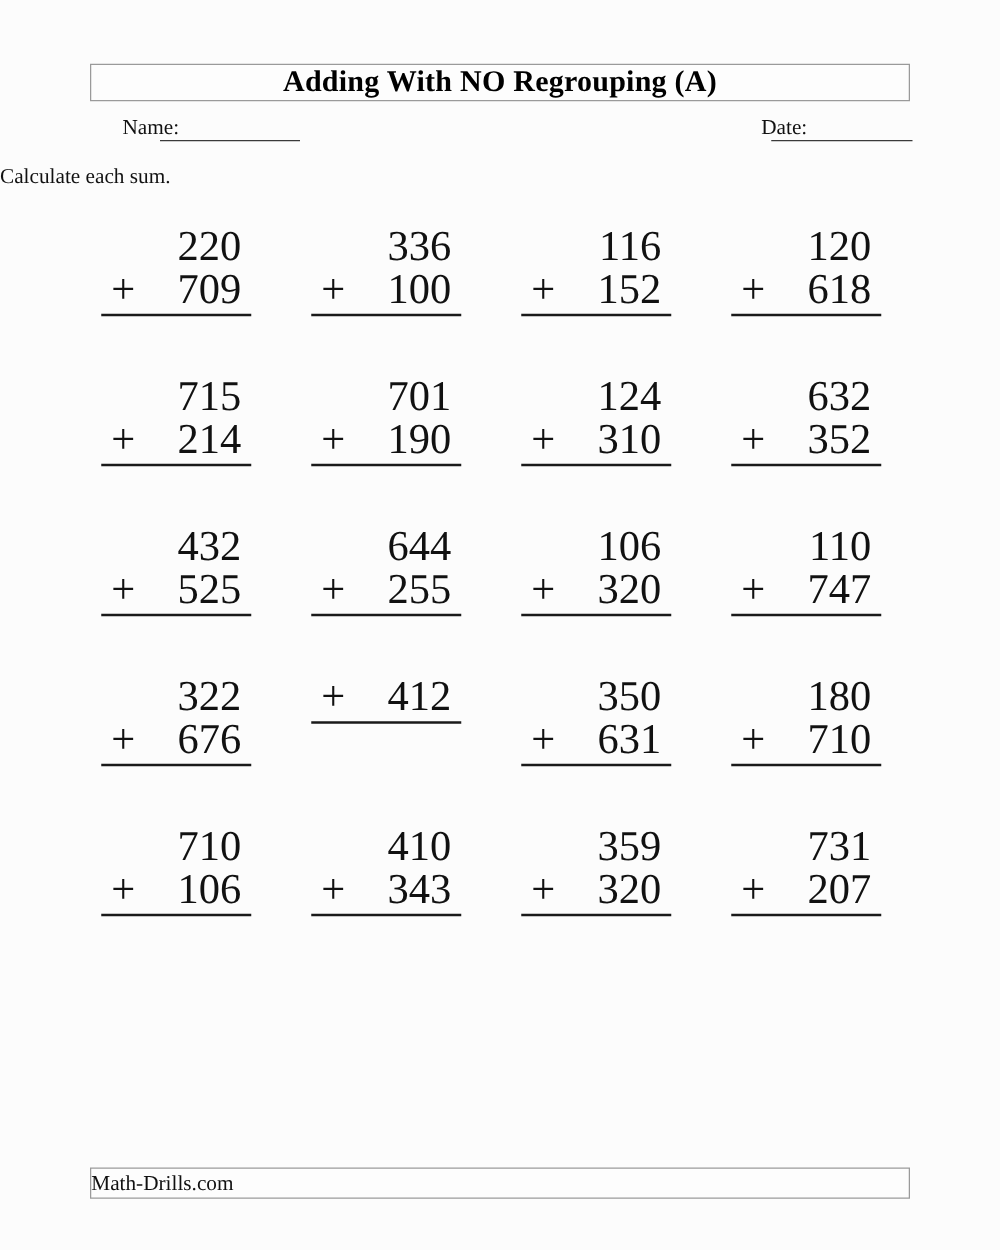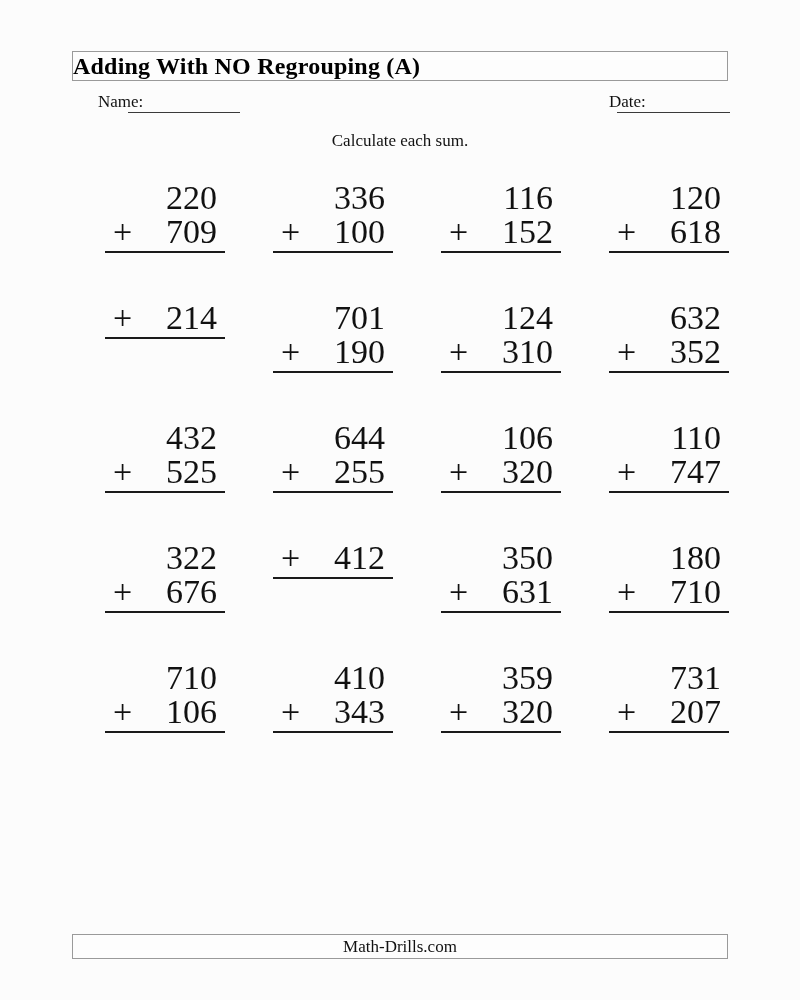--- a/index.html
+++ b/index.html
@@ -15,21 +15,21 @@
     background: var(--page-bg, #fcfcfc);
     color: var(--text, #111111);
     overflow: hidden;
   }
   .title-box {
     position: absolute;
     left: 72px; top: 51px;
     width: 656px; height: 30px;
     border: 1px solid var(--box-border, #9a9a9a);
     background: #fdfdfd;
-    display: flex; align-items: center; justify-content: flex-start;
+    display: flex; align-items: center; justify-content: center;
   }
   .title {
     font-size: 24px;
     font-weight: 600;
     color: #000;
     letter-spacing: 0.2px;
     white-space: nowrap;
   }
   .name-label {
     position: absolute; left: 70px; top: 92px;
@@ -47,25 +47,24 @@
     margin-left: 44px;
   }
   .date-line {
     position: absolute; left: 617px; top: 95px;
     width: 113px; height: 18px;
     border-bottom: 1.5px solid #3a3a3a;
   }
   .instruction {
     position: absolute; left: 0; top: 131px;
     width: 800px;
-    text-align: center;
     font-size: 17px;
   }
   .problems {
-    position: absolute; left: 105px; top: 181px;
+    position: absolute; left: 81px; top: 181px;
     width: 618px;
     display: grid;
     grid-template-columns: repeat(4, 120px);
     column-gap: 46px;
     row-gap: 73px;
     gap: 48px;
   }
   .problem { width: 120px; }
   .addend-top {
     font-size: 34px;
@@ -82,21 +81,21 @@
     line-height: 34px;
     padding: 0 8px 2px 8px;
     border-bottom: 2px solid var(--rule, #1a1a1a);
     white-space: nowrap;
   }
   .footer-box {
     position: absolute; left: 72px; top: 934px;
     width: 656px; height: 25px;
     border: 1px solid var(--box-border, #9a9a9a);
     background: #fdfdfd;
-    display: flex; align-items: center; justify-content: center;
+    display: flex; align-items: center; justify-content: flex-start;
     font-size: 17px;
   }
 </style>
 </head>
 <body>
 
 <div class="page" style="--page-bg: #fcfcfc; --text: #111111; --box-border: #9a9a9a; --rule: #1a1a1a;">
 
   <div class="title-box">
     <span class="title">Adding With NO Regrouping (A)</span>
@@ -137,20 +136,21 @@
 
   <div class="problem">
     <div class="addend-top">120</div>
     <div class="addend-bottom-row">
       <span class="plus">+</span>
       <span class="addend-bottom">618</span>
     </div>
   </div>
 
   <div class="problem">
+    <div class="addend-top">715</div>
     <div class="addend-bottom-row">
       <span class="plus">+</span>
       <span class="addend-bottom">214</span>
     </div>
   </div>
 
   <div class="problem">
     <div class="addend-top">701</div>
     <div class="addend-bottom-row">
       <span class="plus">+</span>

